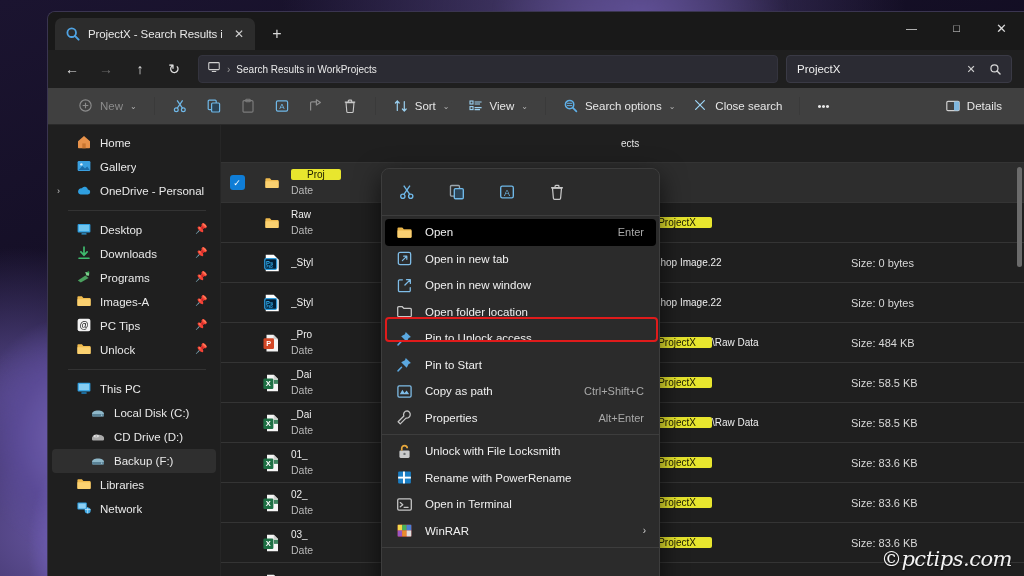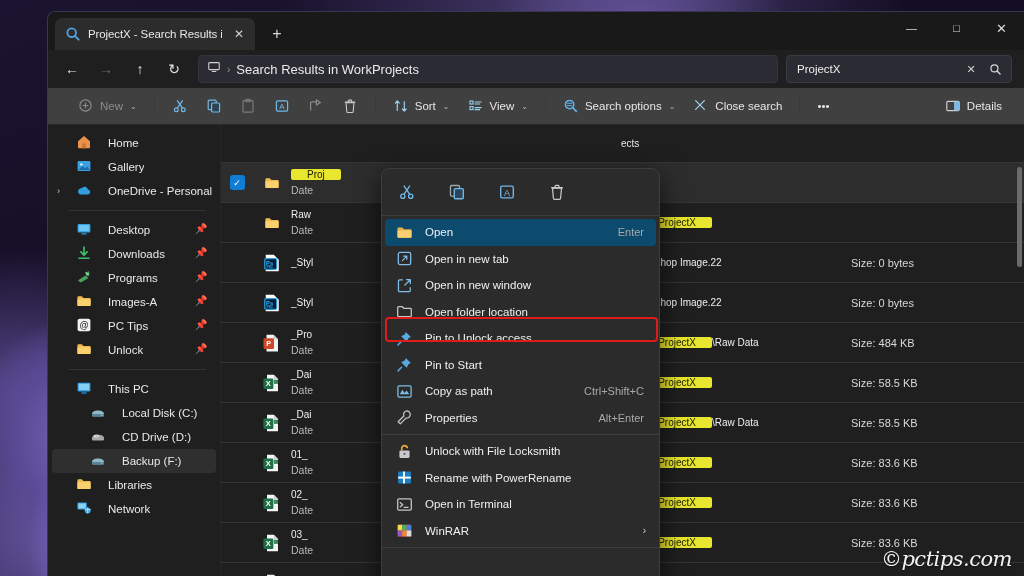--- a/index.html
+++ b/index.html
@@ -104,21 +104,21 @@
     border-radius: 4px; color: #e2e2e2; font-size: 14px;
   }
   .navbtn.dim { color: #6a6a6a; }
   .addressbar {
     flex: 1; height: 28px; margin: 0 6px 0 6px;
     background: #2b2b33; border-radius: 4px;
     display: flex; align-items: center; padding: 0 8px; gap: 6px;
     border: 1px solid #34343e;
   }
   .addr-sep { color: #9a9a9a; font-size: 10px; }
-  .addr-text { font-size: 13px; color: #eaeaea; }
+  .addr-text { font-size: 10px; color: #eaeaea; }
   .searchbar {
     width: 226px; height: 28px;
     background: #2b2b33; border-radius: 4px;
     display: flex; align-items: center; padding: 0 4px 0 10px;
     border: 1px solid #3a3a45;
   }
   .search-val { flex: 1; font-size: 11.5px; color: #efefef; }
   .search-ic {
     width: 24px; height: 22px; display:flex; align-items:center; justify-content:center;
     color: #cfcfcf; font-size: 11px; border-radius: 3px;
@@ -145,21 +145,21 @@
   .body { display: flex; height: 452px; background: #1f1f1f; }
 
   
   .navpane {
     width: 173px; flex: none; background: #1f1f1f;
     padding-top: 6px; overflow: hidden;
     border-right: 1px solid #262626;
   }
   .navitem {
     position: relative; height: 24px; display: flex; align-items: center;
-    padding-left: 24px; gap: 16px; font-size: 11.5px; color: #e9e9e9;
+    padding-left: 24px; gap: 8px; font-size: 11.5px; color: #e9e9e9;
     border-radius: 4px; margin: 0 4px;
   }
   .navitem.indent1 { padding-left: 38px; }
   .navitem.selected { background: #2f2f2f; }
   .nav-label { white-space: nowrap; overflow: hidden; }
   .nav-expander {
     position: absolute; left: 5px; top: 0; height: 24px;
     display: flex; align-items: center; color: #c9c9c9; font-size: 9px;
   }
   .nav-pin { position: absolute; right: 8px; top: 5px; color: #8e8e8e; font-size: 10px; }
@@ -215,21 +215,21 @@
   }
   .ctx-tool {
     width: 34px; height: 30px; border-radius: 5px;
     display: flex; align-items: center; justify-content: center;
   }
   .ctx-sep { height: 1px; background: #3d3d3d; margin: 3px 0; }
   .ctx-item {
     position: relative; height: 26.5px; display: flex; align-items: center;
     padding-left: 11px; gap: 12px; margin: 0 3px; border-radius: 4px;
   }
-  .ctx-item.hover { background: #0c4a6e; }
+  .ctx-item.hover { background: #000000; }
   .ctx-ic { width: 17px; flex:none; display:flex; align-items:center; justify-content:center; }
   .ctx-label { font-size: 11.5px; color: #f0f0f0; white-space: nowrap; }
   .ctx-accel { margin-left: auto; font-size: 11px; color: #a9a9a9; padding-right: 12px; }
   .ctx-arrow { margin-left: auto; font-size: 10px; color: #cfcfcf; padding-right: 10px; }
   .ctx-highlight {
     position: absolute; left: 337px; top: 305px;
     width: 273px; height: 25px;
     border: 2px solid #e01b1b; border-radius: 4px;
     pointer-events: none;
   }

